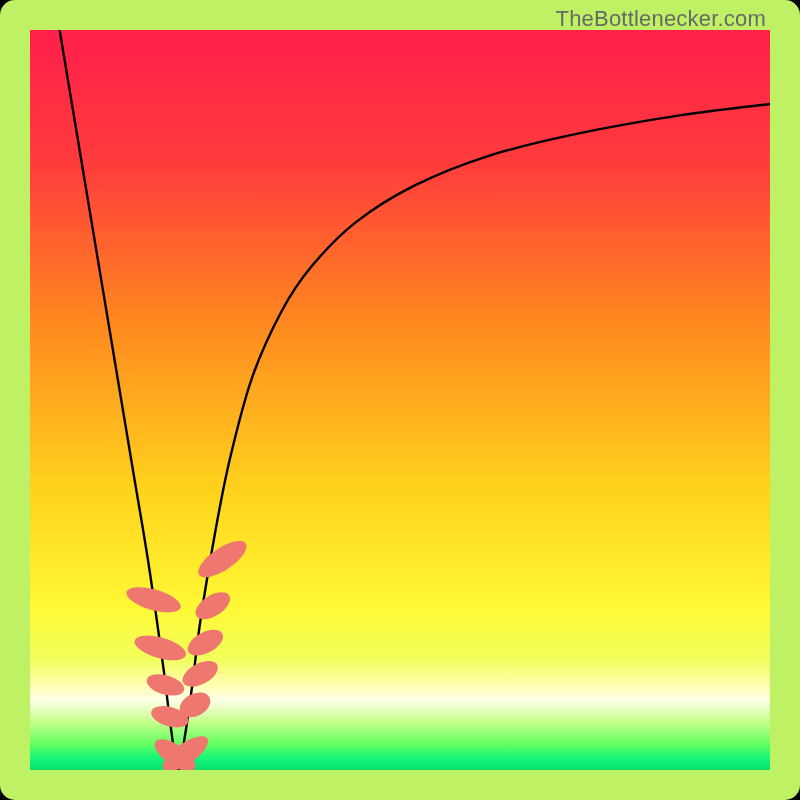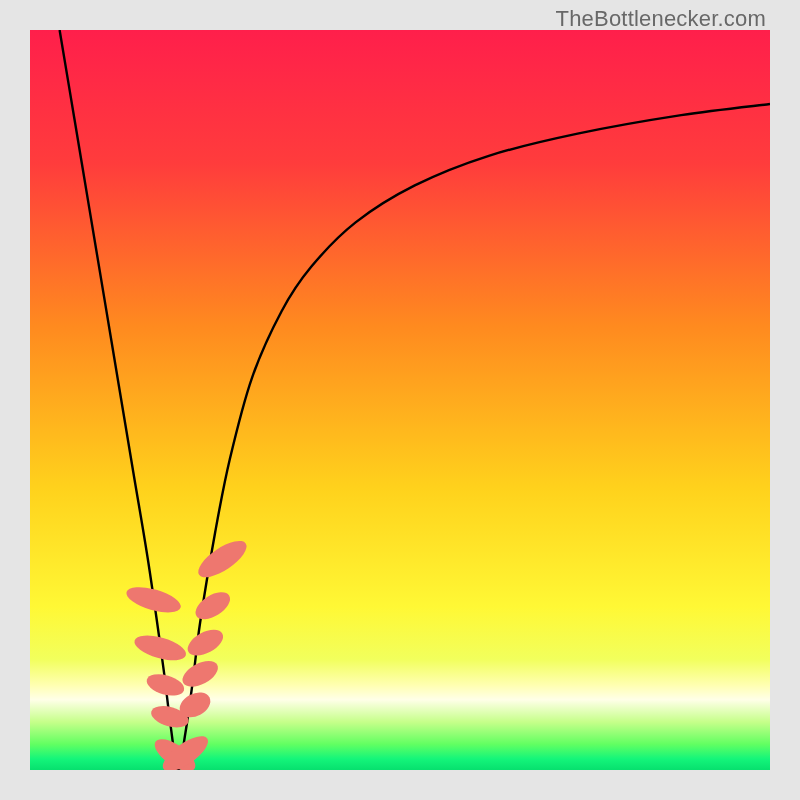--- a/index.html
+++ b/index.html
@@ -7,21 +7,22 @@
     padding: 0;
     width: 800px;
     height: 800px;
     overflow: hidden;
     background: #000;
     font-family: Arial, Helvetica, sans-serif;
   }
   .frame {
     position: absolute;
     inset: 0;
-    background: #e5e5e5;
+    background: #bef264;
+    border-radius: 15px;
   }
   .plot {
     position: absolute;
     left: 30px;
     top: 30px;
     width: 740px;
     height: 740px;
     overflow: hidden;
   }
   .watermark {

